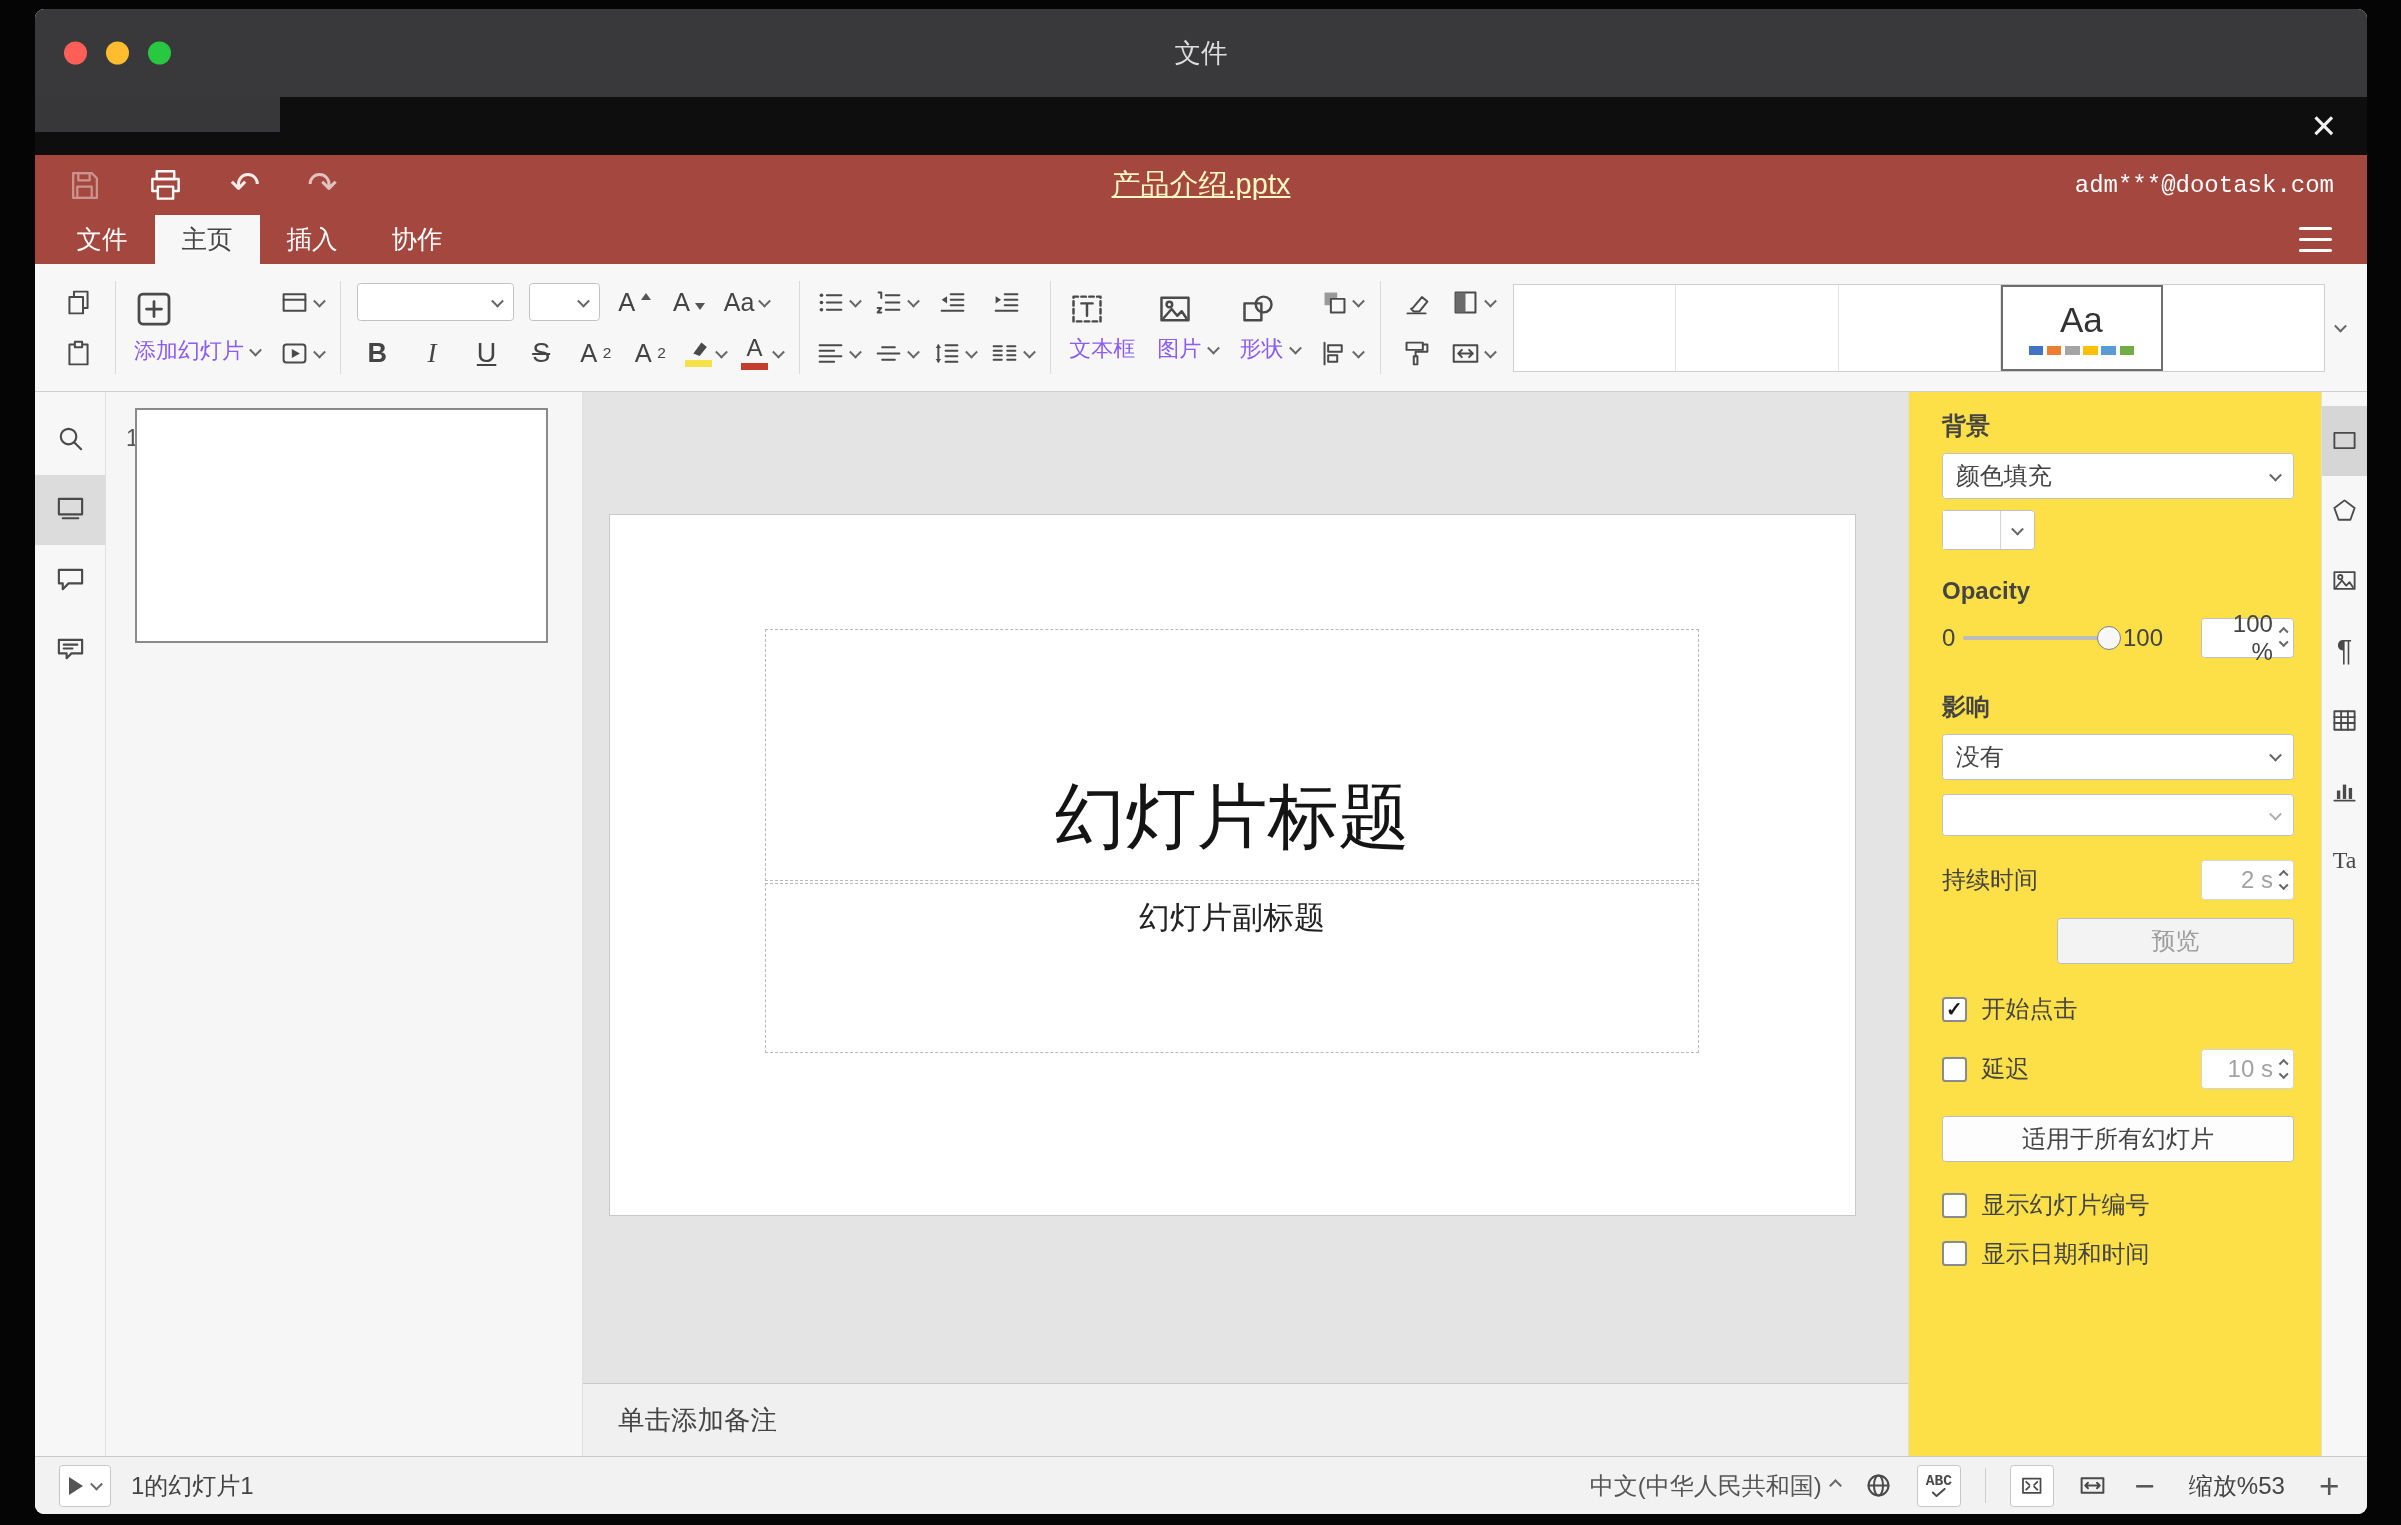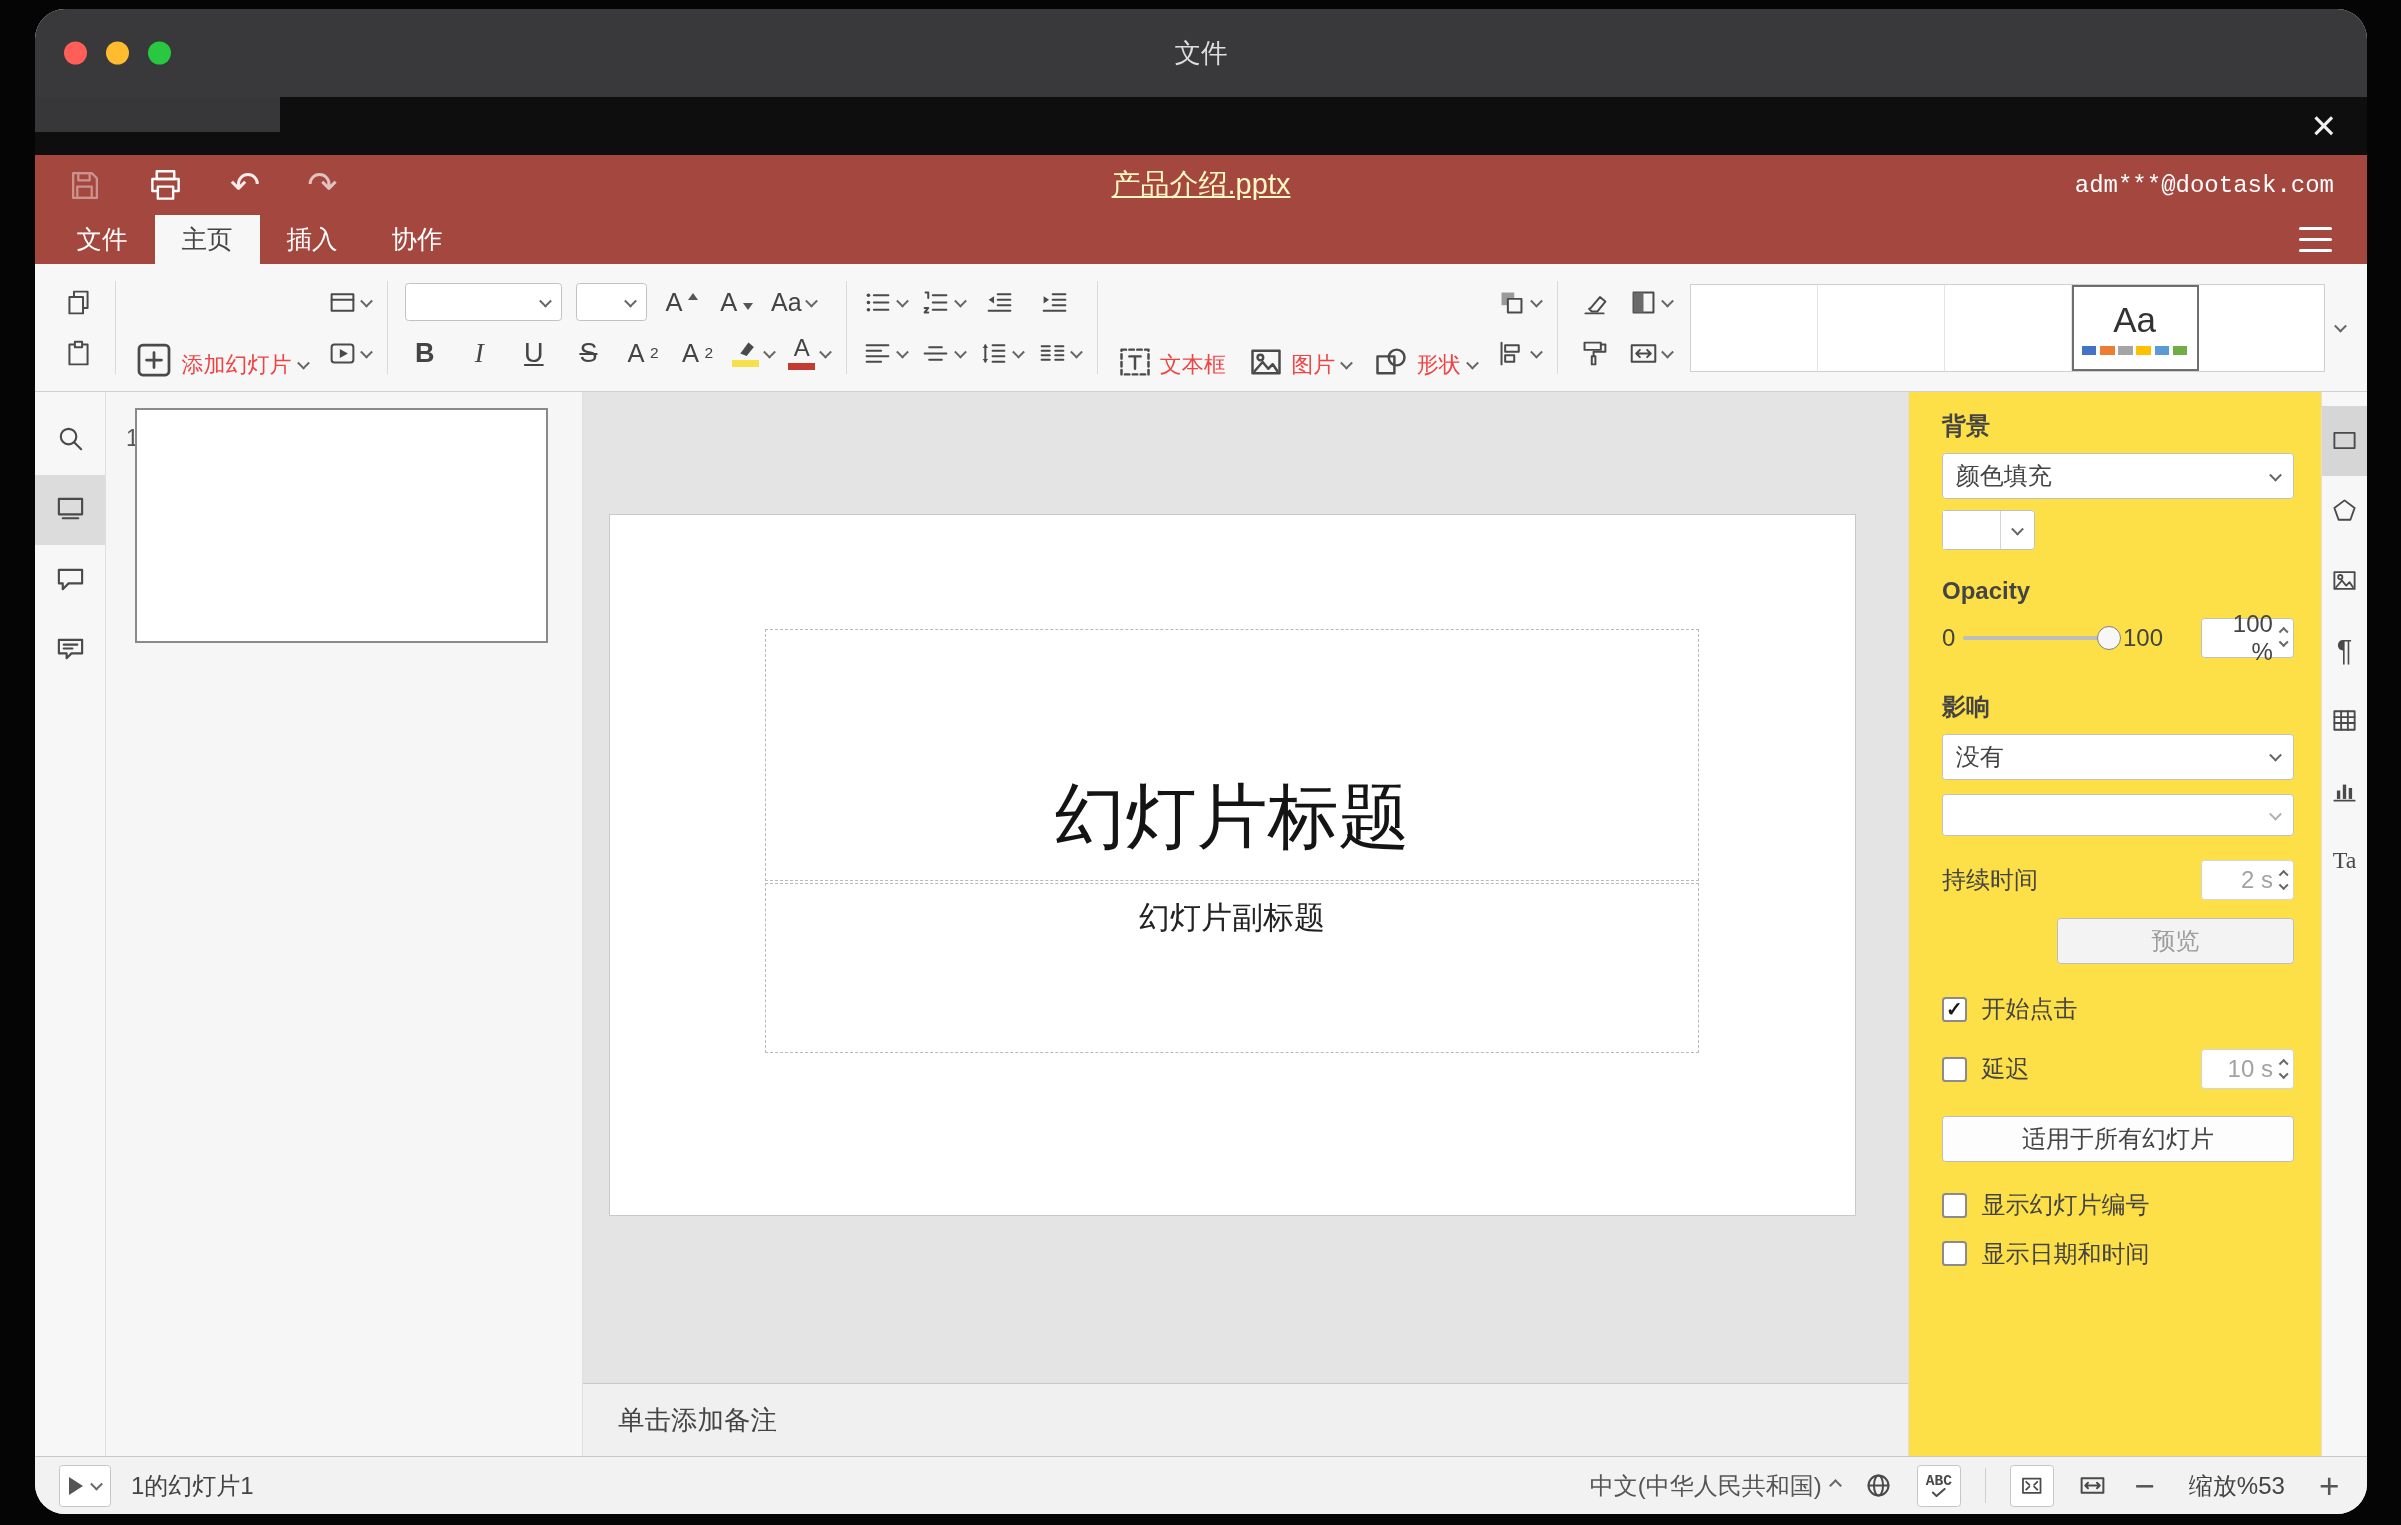--- a/index.html
+++ b/index.html
@@ -5,21 +5,21 @@
   * { box-sizing: border-box; margin: 0; padding: 0; }
   html,body { width:2401px; height:1526px; }
   body {
     background:#050505;
     font-family:"Liberation Sans", sans-serif;
     position:relative; overflow:hidden;
     color:#444;
   }
   .window {
     position:absolute; left:35px; top:9px; width:2332px; height:1505px;
-    border-radius:30px; overflow:hidden; background:#fff;
+    border-radius:9px; overflow:hidden; background:#fff;
     display:flex; flex-direction:column;
   }
   
   .titlebar { flex:0 0 88px; background:#39393b; position:relative;
     display:flex; align-items:center; justify-content:center; }
   .traffic { position:absolute; left:29px; top:50%; transform:translateY(-50%);
     display:flex; gap:19px; }
   .light { width:23px; height:23px; border-radius:50%; }
   .titlebar-title { color:#dcdcdc; font-size:26.5px; }
   
@@ -43,22 +43,22 @@
     display:flex; flex-direction:column; gap:7.3px; }
   .hamburger i { display:block; width:33px; height:3.6px; background:#fff; border-radius:1.8px; }
   
   .toolbar { flex:0 0 128px; background:#f7f7f7; border-bottom:0.9px solid #cfcfcf;
     display:flex; align-items:center; padding:0 14.6px; }
   .tb-sep { width:0.9px; height:93px; background:#dadada; margin:0 7.3px; flex:0 0 auto; }
   .tb-rowgrp { display:flex; flex-direction:column; justify-content:center; gap:9px; padding:0 9px; }
   .tb-row { display:flex; align-items:center; gap:14.6px; height:42px; }
   .tbtn { display:flex; align-items:center; justify-content:center; min-width:40px; height:40px;
     border-radius:3.6px; color:#444; gap:5.5px; }
-  .bigbtn { display:flex; flex-direction:row; align-items:flex-end; justify-content:center;
-    gap:7.3px; height:104px; padding:0 11px; color:#ef4444; font-size:22px; }
+  .bigbtn { display:flex; flex-direction:column; align-items:flex-start; justify-content:center;
+    gap:7.3px; height:104px; padding:0 11px; color:#8b5cf6; font-size:22px; }
   .bigbtn .lblrow { display:flex; align-items:center; gap:7.3px; }
   .glyph-b { font-size:27px; font-weight:bold; }
   .glyph-i { font-size:27px; font-style:italic; font-family:"Liberation Serif", serif; }
   .glyph-u { font-size:27px; text-decoration:underline; }
   .glyph-s { font-size:27px; text-decoration:line-through; }
   .glyph-aa { font-size:25px; }
   .supsub { font-size:25.5px; }
   .supsub sup, .supsub sub { font-size:15.5px; }
   .fontsize-btn { position:relative; font-size:25.5px; }
   .tri-up { width:0; height:0; border-left:5.5px solid transparent; border-right:5.5px solid transparent;

